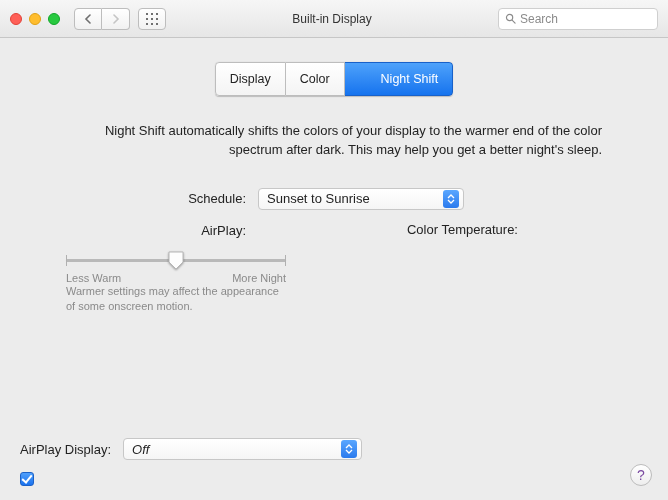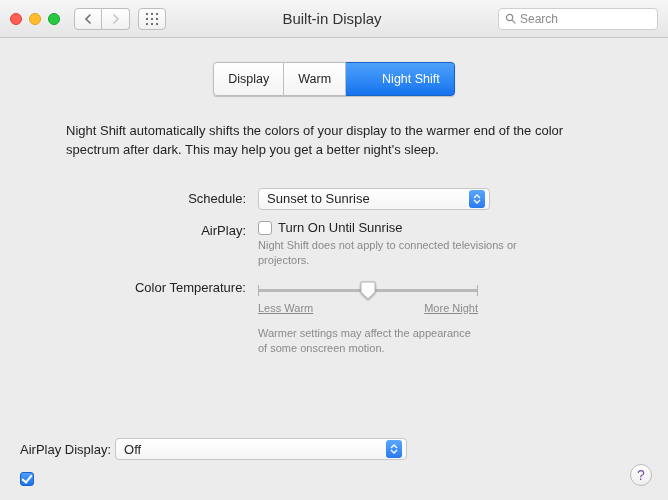--- a/index.html
+++ b/index.html
@@ -25,38 +25,38 @@
   width:28px; height:22px; background:linear-gradient(#fff,#f1f1f1);
   border:1px solid #bdbdbd; display:flex; align-items:center; justify-content:center;
 }
 .segbtn:first-child { border-radius:4px 0 0 4px; }
 .segbtn:last-child { border-radius:0 4px 4px 0; border-left:none; }
 .gridbtn {
   width:28px; height:22px; background:linear-gradient(#fff,#f1f1f1);
   border:1px solid #bdbdbd; border-radius:4px;
   display:flex; align-items:center; justify-content:center;
 }
-.title { flex:1; text-align:center; font-size:15px; color:#333; }
+.title { flex:1; text-align:center; font-size:12px; color:#333; }
 .search {
   width:160px; height:22px; background:#fff; border:1px solid #cfcfcf;
   border-radius:4px; display:flex; align-items:center; padding:0 6px; gap:4px;
   color:#8b8b8b; font-size:12px;
 }
 .content { padding: 24px 38px 0 38px; }
 .tabs { display:flex; justify-content:center; margin-bottom: 26px; }
 .tabseg { display:flex; border-radius:4px; overflow:hidden; box-shadow:0 0.5px 1px rgba(0,0,0,0.2);}
 .tab {
   height:34px; padding:0 14px; font-size:12.5px;
   background:linear-gradient(#fff,#f4f4f4); border:1px solid #bdbdbd;
   display:flex; align-items:center; border-left:none;
 }
 .tab:first-child { border-left:1px solid #bdbdbd; border-radius:4px 0 0 4px; }
 .tab:last-child { border-radius:0 4px 4px 0; }
 .tab.active { background:linear-gradient(#4ea2fb,#1673ee); color:#fff; border-color:#1861c9;padding-left:36px; }
-.desc { text-align:left; font-size:13px; line-height:1.45; margin:0 28px 28px 28px; }
+.desc { text-align:right; font-size:13px; line-height:1.45; margin:0 28px 28px 28px; }
 .form { display:grid; grid-template-columns: 180px 260px; gap: 10px 12px; margin-left: 28px; }
 .lbl { text-align:right; font-size:13px; padding-top:3px; }
 .select {
   height:22px; background:linear-gradient(#fff,#f5f5f5);
   border:1px solid #c7c7c7; border-radius:4px;
   display:flex; align-items:center; padding:0 4px 0 8px;
   justify-content:space-between; font-size:13px;
 }
 .sel-arrows {
   width:16px; height:18px; background:linear-gradient(#5aa7ff,#2a7aed);
@@ -69,27 +69,27 @@
 .chk.checked::after { content:""; position:absolute; left:3px; top:0px; width:4px; height:8px; border:solid #fff; border-width:0 2px 2px 0; transform:rotate(40deg); }
 .hint { font-size:11px; color:#8a8a8a; line-height:1.35; margin-top:3px; }
 .slider { position:relative; height:20px; margin-top:2px; }
 .track { position:absolute; left:0; right:0; top:9px; height:3px; background:#b9b9b9; border-radius:2px; }
 .tick { position:absolute; top:5px; width:1px; height:11px; background:#b0b0b0; }
 .thumb {
   position:absolute; top:0; width:18px; height:20px;
   transform:translateX(-50%);
 }
 .thumb svg { filter: drop-shadow(0 1px 1px rgba(0,0,0,0.35)); }
-.slabels { display:flex; justify-content:space-between; font-size:11px; color:#8a8a8a; margin-top:2px;text-decoration:underline; }
+.slabels { display:flex; justify-content:space-between; font-size:11px; color:#8a8a8a; margin-top:2px; }
 .footer {
   position:absolute; left:0; right:0; bottom:0;
   padding: 12px 20px 14px 20px;
 }
-.frow { display:flex; align-items:center; gap:4px; margin-bottom:10px; }
-.sel2 { width:292px; }
+.frow { display:flex; align-items:center; gap:12px; margin-bottom:10px; }
+.sel2 { width:239px;font-style:italic; }
 .help {
   position:absolute; right:16px; bottom:14px;
   width:22px; height:22px; border-radius:50%;
   border:1px solid #bcbcbc; background:linear-gradient(#fff,#eee);
   display:flex; align-items:center; justify-content:center;
   color:#7a4aa0; font-size:14px;
 }
 </style>
 </head>
 <body>
@@ -137,72 +137,66 @@
   </div>
 </div>
 
 <div class="content">
   <div class="tabs">
     <div class="tabseg">
       <div class="tab">
           <span>Display</span>
         </div>
       <div class="tab">
-          <span>Warm</span>
+          <span>Color</span>
         </div>
       <div class="tab active">
           <span>Night Shift</span>
         </div>
     </div>
   </div>
 
   <div class="desc">Night Shift automatically shifts the colors of your display to the warmer end of the color spectrum after dark. This may help you get a better night's sleep.</div>
 
   <div class="form">
     <div class="lbl">Schedule:</div>
     <div>
-      <div class="select" style="width:232px">
+      <div class="select" style="width:206px">
         <span>Sunset to Sunrise</span>
         <span class="sel-arrows">
           <svg width="8" height="5" viewBox="0 0 8 5">
               <path d="M1 4 L4 1 L7 4" stroke="#fff" stroke-width="1.3" fill="none"></path>
             </svg>
           <svg width="8" height="5" viewBox="0 0 8 5">
               <path d="M1 1 L4 4 L7 1" stroke="#fff" stroke-width="1.3" fill="none"></path>
             </svg>
         </span>
       </div>
     </div>
 
     <div class="lbl">AirPlay:</div>
-    <div>
-      <div>
-        <span class="chk"></span><span>Turn On Until Sunrise</span>
-      </div>
-      <div class="hint">Night Shift does not apply to connected televisions or projectors.</div>
-    </div>
 
     <div class="lbl" style="padding-top:2px">Color Temperature:</div>
     <div>
       <div class="slider" style="width:220px">
         <div class="track"></div>
         <div class="tick" style="left:0"></div>
         <div class="tick" style="left:110px"></div>
         <div class="tick" style="right:0"></div>
         <div class="thumb" style="left:110px">
           <svg width="18" height="20" viewBox="0 0 18 20">
               <path d="M2 2 H16 V12 L9 19 L2 12 Z" fill="#fdfdfd" stroke="#b6b6b6"></path>
             </svg>
         </div>
       </div>
       <div class="slabels" style="width:220px">
         <span>Less Warm</span>
         <span>More Night</span>
       </div>
-      <div class="hint" style="margin-top:12px;width:220px">Warmer settings may affect the appearance of some onscreen motion.</div>
+      <div class="hint" style="margin-top:0;width:220px">Warmer settings may affect the appearance of some onscreen motion.</div>
     </div>
   </div>
 </div>
 
 <div class="footer">
   <div class="frow">
     <span>AirPlay Display:</span>
     <div class="select sel2">
       <span>Off</span>
       <span class="sel-arrows">

